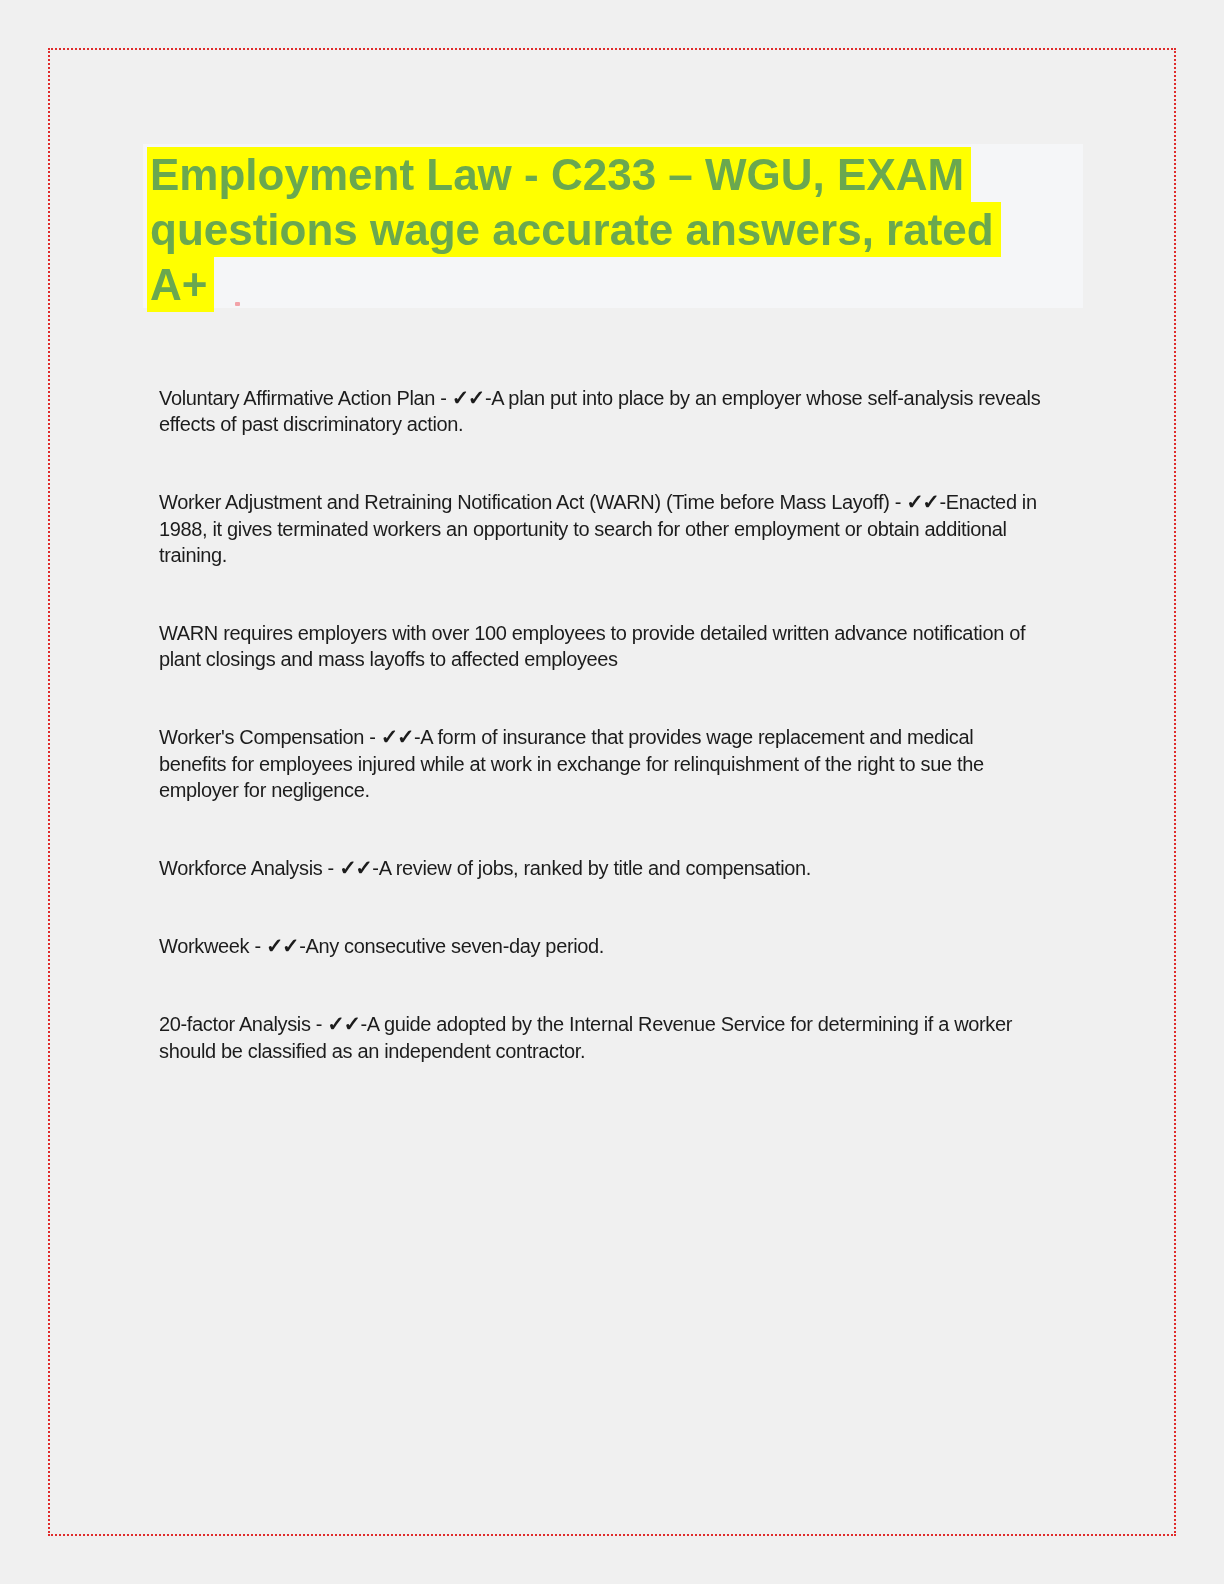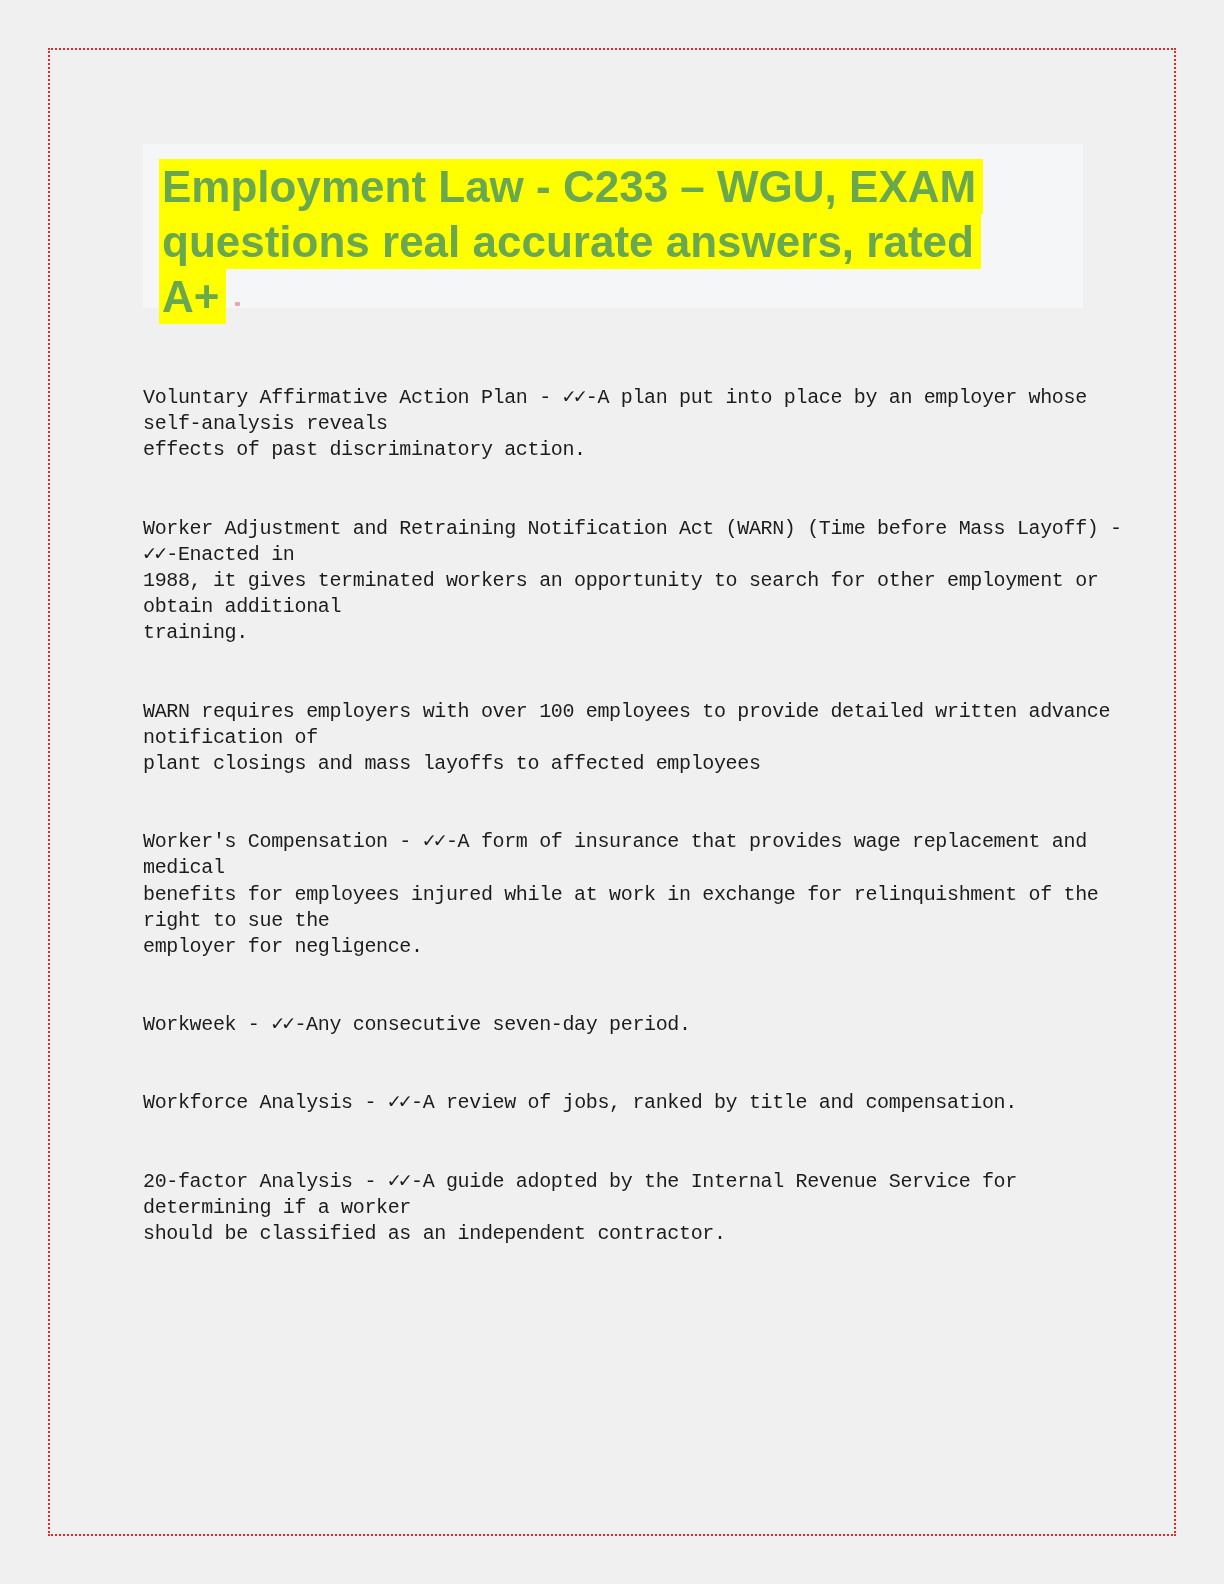--- a/index.html
+++ b/index.html
@@ -30,21 +30,21 @@
     left: 143px;
     top: 144px;
     width: 940px;
     height: 164px;
     background: #f5f6f8;
   }
   .doc-title {
     position: absolute;
     left: 143px;
     top: 143px;
-    margin: 16px;
+    margin: 4px;
     font-weight: bold;
   }
   .title-line {
     display: block;
     height: 55px;
     white-space: nowrap;
   }
   .title-line .hl {
     display: inline-block;
     font-size: 44px;
@@ -64,62 +64,61 @@
     background: #f2a3a9;
     border-radius: 1px;
   }
   .qa-list {
     position: absolute;
     left: 143px;
     top: 385px;
     width: 1000px;
   }
   .qa-list p {
-    margin: 0 0 52px 0;
+    margin: 0 0 52px 16px;
     font-size: 20px;
     line-height: 26.2px;
     letter-spacing: -0.35px;
     color: #1c1c1c;
     white-space: pre-line;
-    font-family: Liberation Mono, monospace;
   }
   .qa-list p b.chk {
     font-weight: bold;
     font-size: 21px;
     letter-spacing: -1.5px;
     padding-right: 1px;
   }
 </style>
 </head>
 <body>
 
 <div class="page">
 
   <div class="border-frame"></div>
 
   <div class="title-backdrop"></div>
 
   <h1 class="doc-title">
     <span class="title-line"><span class="hl">Employment Law - C233 – WGU, EXAM</span></span>
-    <span class="title-line"><span class="hl">questions real accurate answers, rated</span></span>
+    <span class="title-line"><span class="hl">questions wage accurate answers, rated</span></span>
     <span class="title-line"><span class="hl">A+</span></span>
   </h1>
 
   <div class="stray-mark"></div>
 
   <div class="qa-list">
     <p>Voluntary Affirmative Action Plan - <b class="chk">✓✓</b>-A plan put into place by an employer whose self-analysis reveals
 effects of past discriminatory action.</p>
     <p>Worker Adjustment and Retraining Notification Act (WARN) (Time before Mass Layoff) - <b class="chk">✓✓</b>-Enacted in
 1988, it gives terminated workers an opportunity to search for other employment or obtain additional
 training.</p>
     <p>WARN requires employers with over 100 employees to provide detailed written advance notification of
 plant closings and mass layoffs to affected employees</p>
     <p>Worker's Compensation - <b class="chk">✓✓</b>-A form of insurance that provides wage replacement and medical
 benefits for employees injured while at work in exchange for relinquishment of the right to sue the
 employer for negligence.</p>
+    <p>Workforce Analysis - <b class="chk">✓✓</b>-A review of jobs, ranked by title and compensation.</p>
     <p>Workweek - <b class="chk">✓✓</b>-Any consecutive seven-day period.</p>
-    <p>Workforce Analysis - <b class="chk">✓✓</b>-A review of jobs, ranked by title and compensation.</p>
     <p>20-factor Analysis - <b class="chk">✓✓</b>-A guide adopted by the Internal Revenue Service for determining if a worker
 should be classified as an independent contractor.</p>
   </div>
 
 </div>
 
 </body></html>

